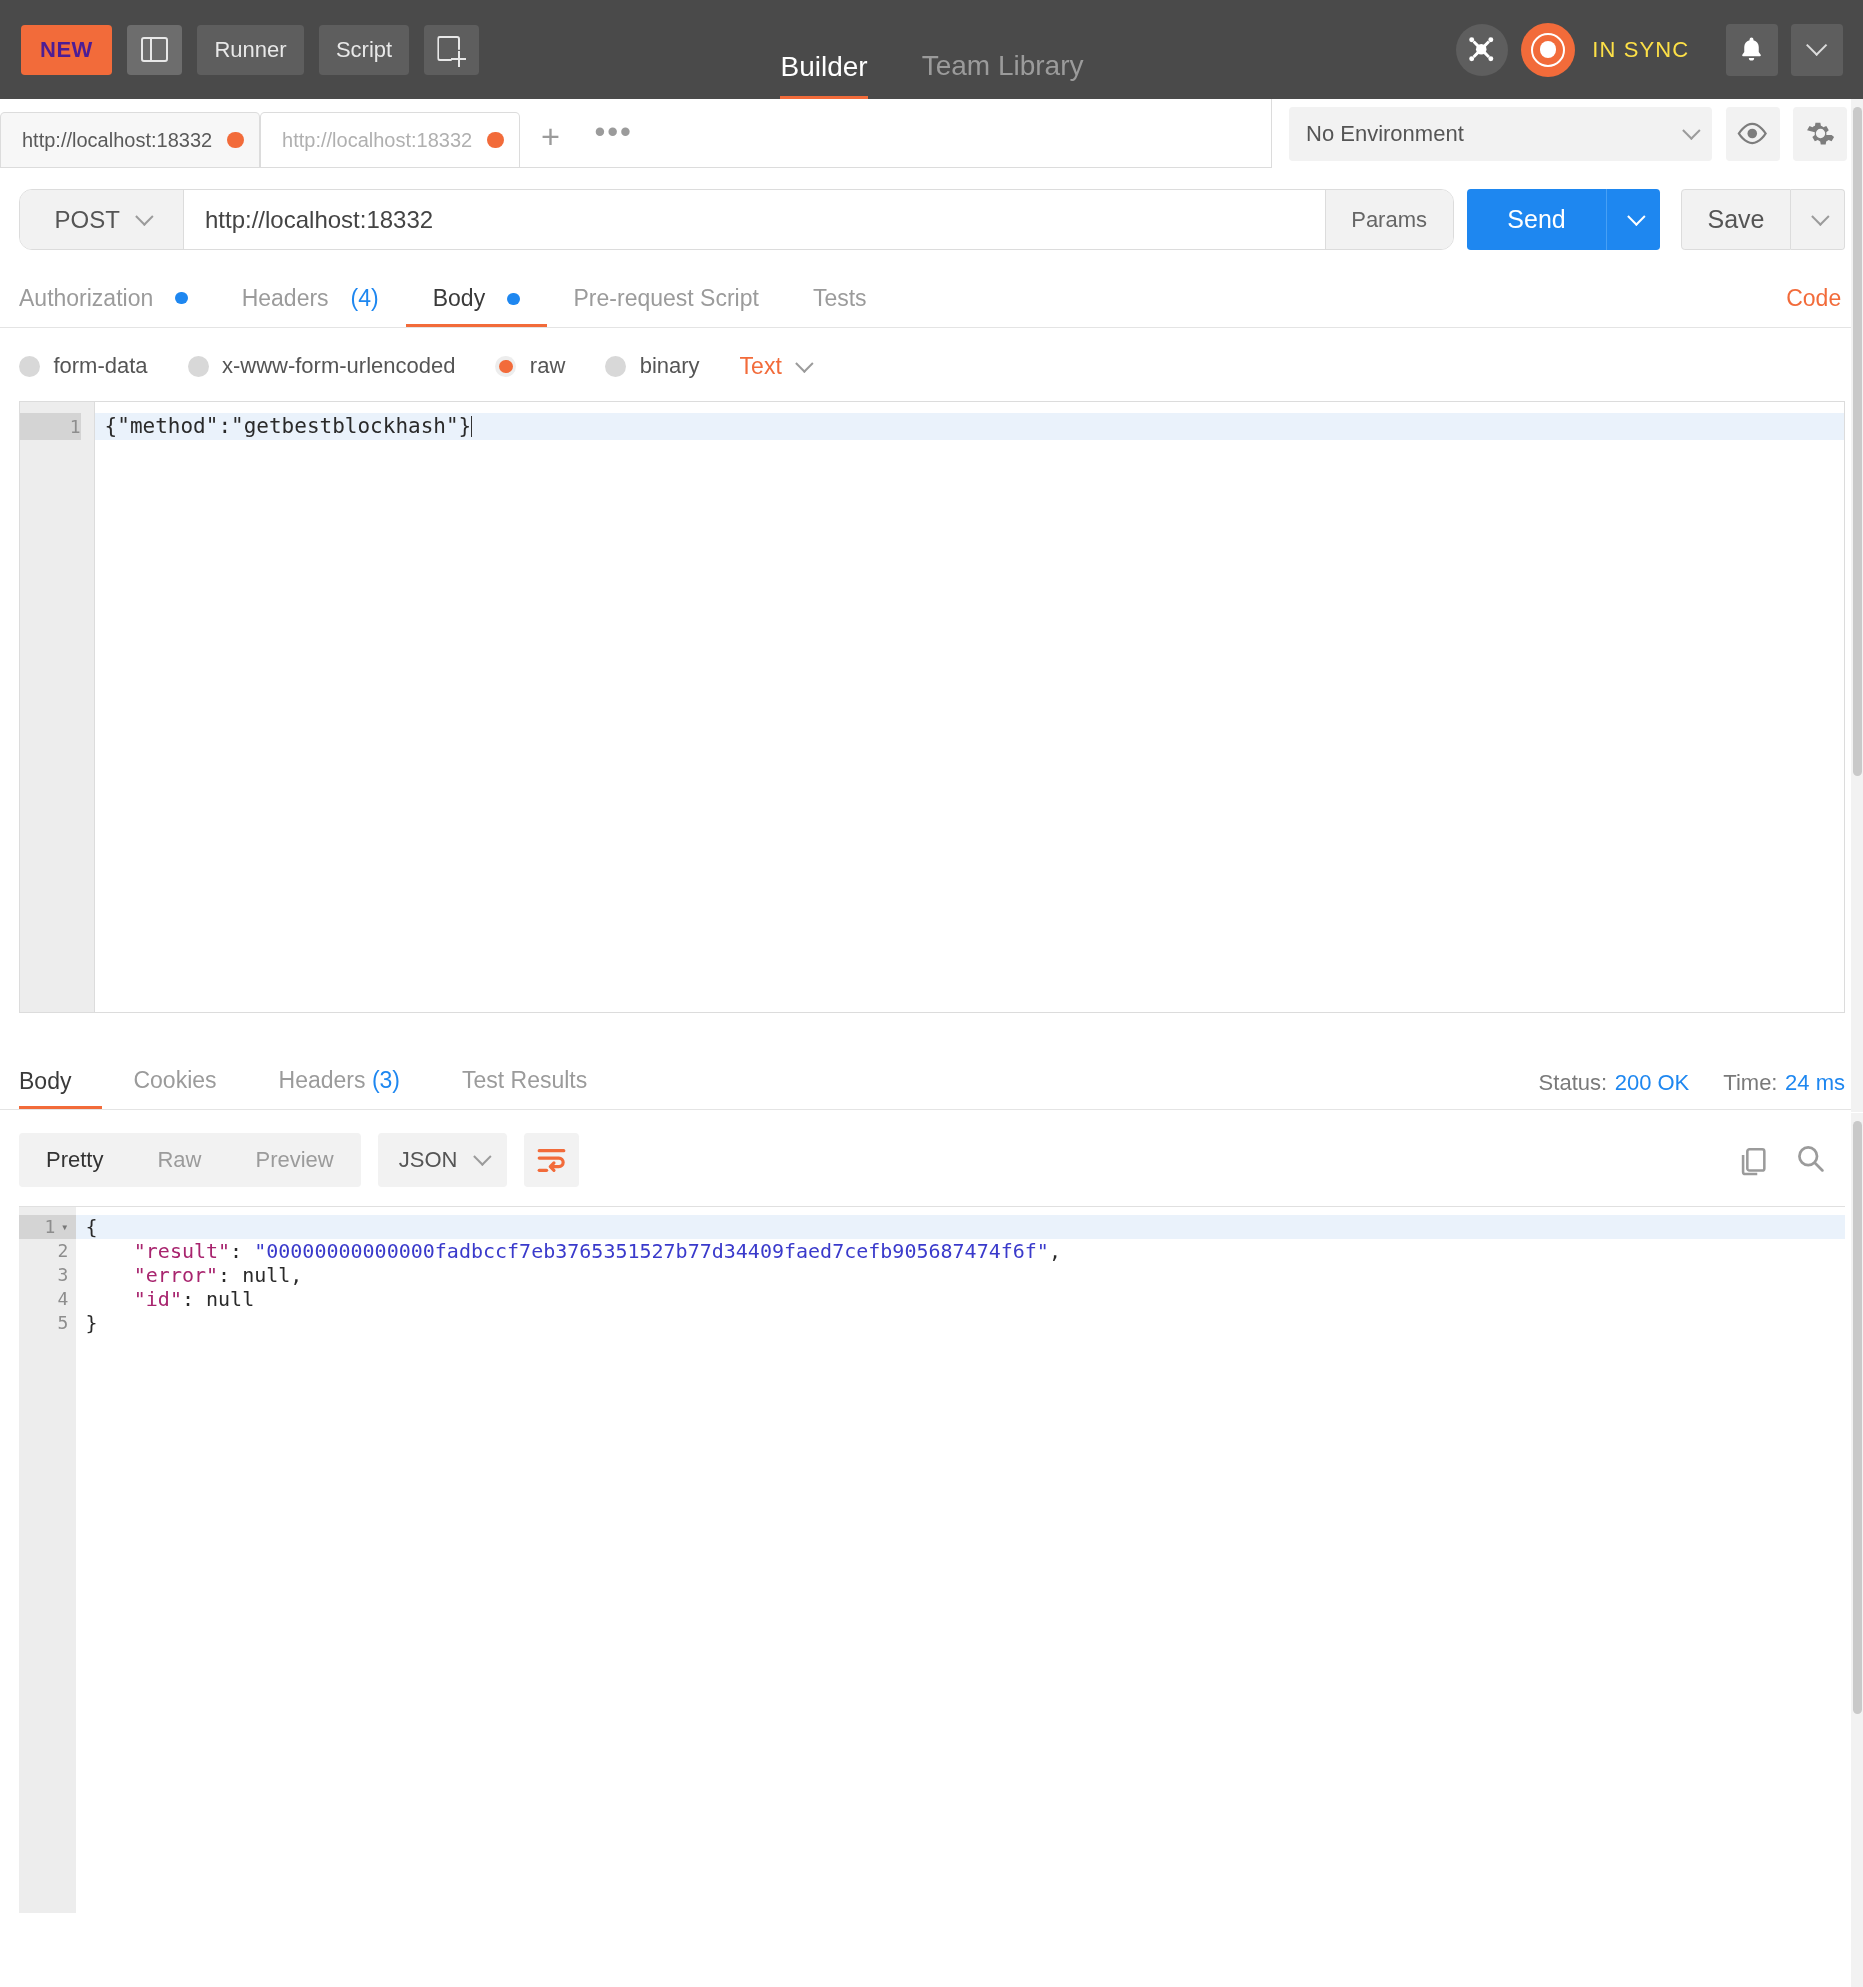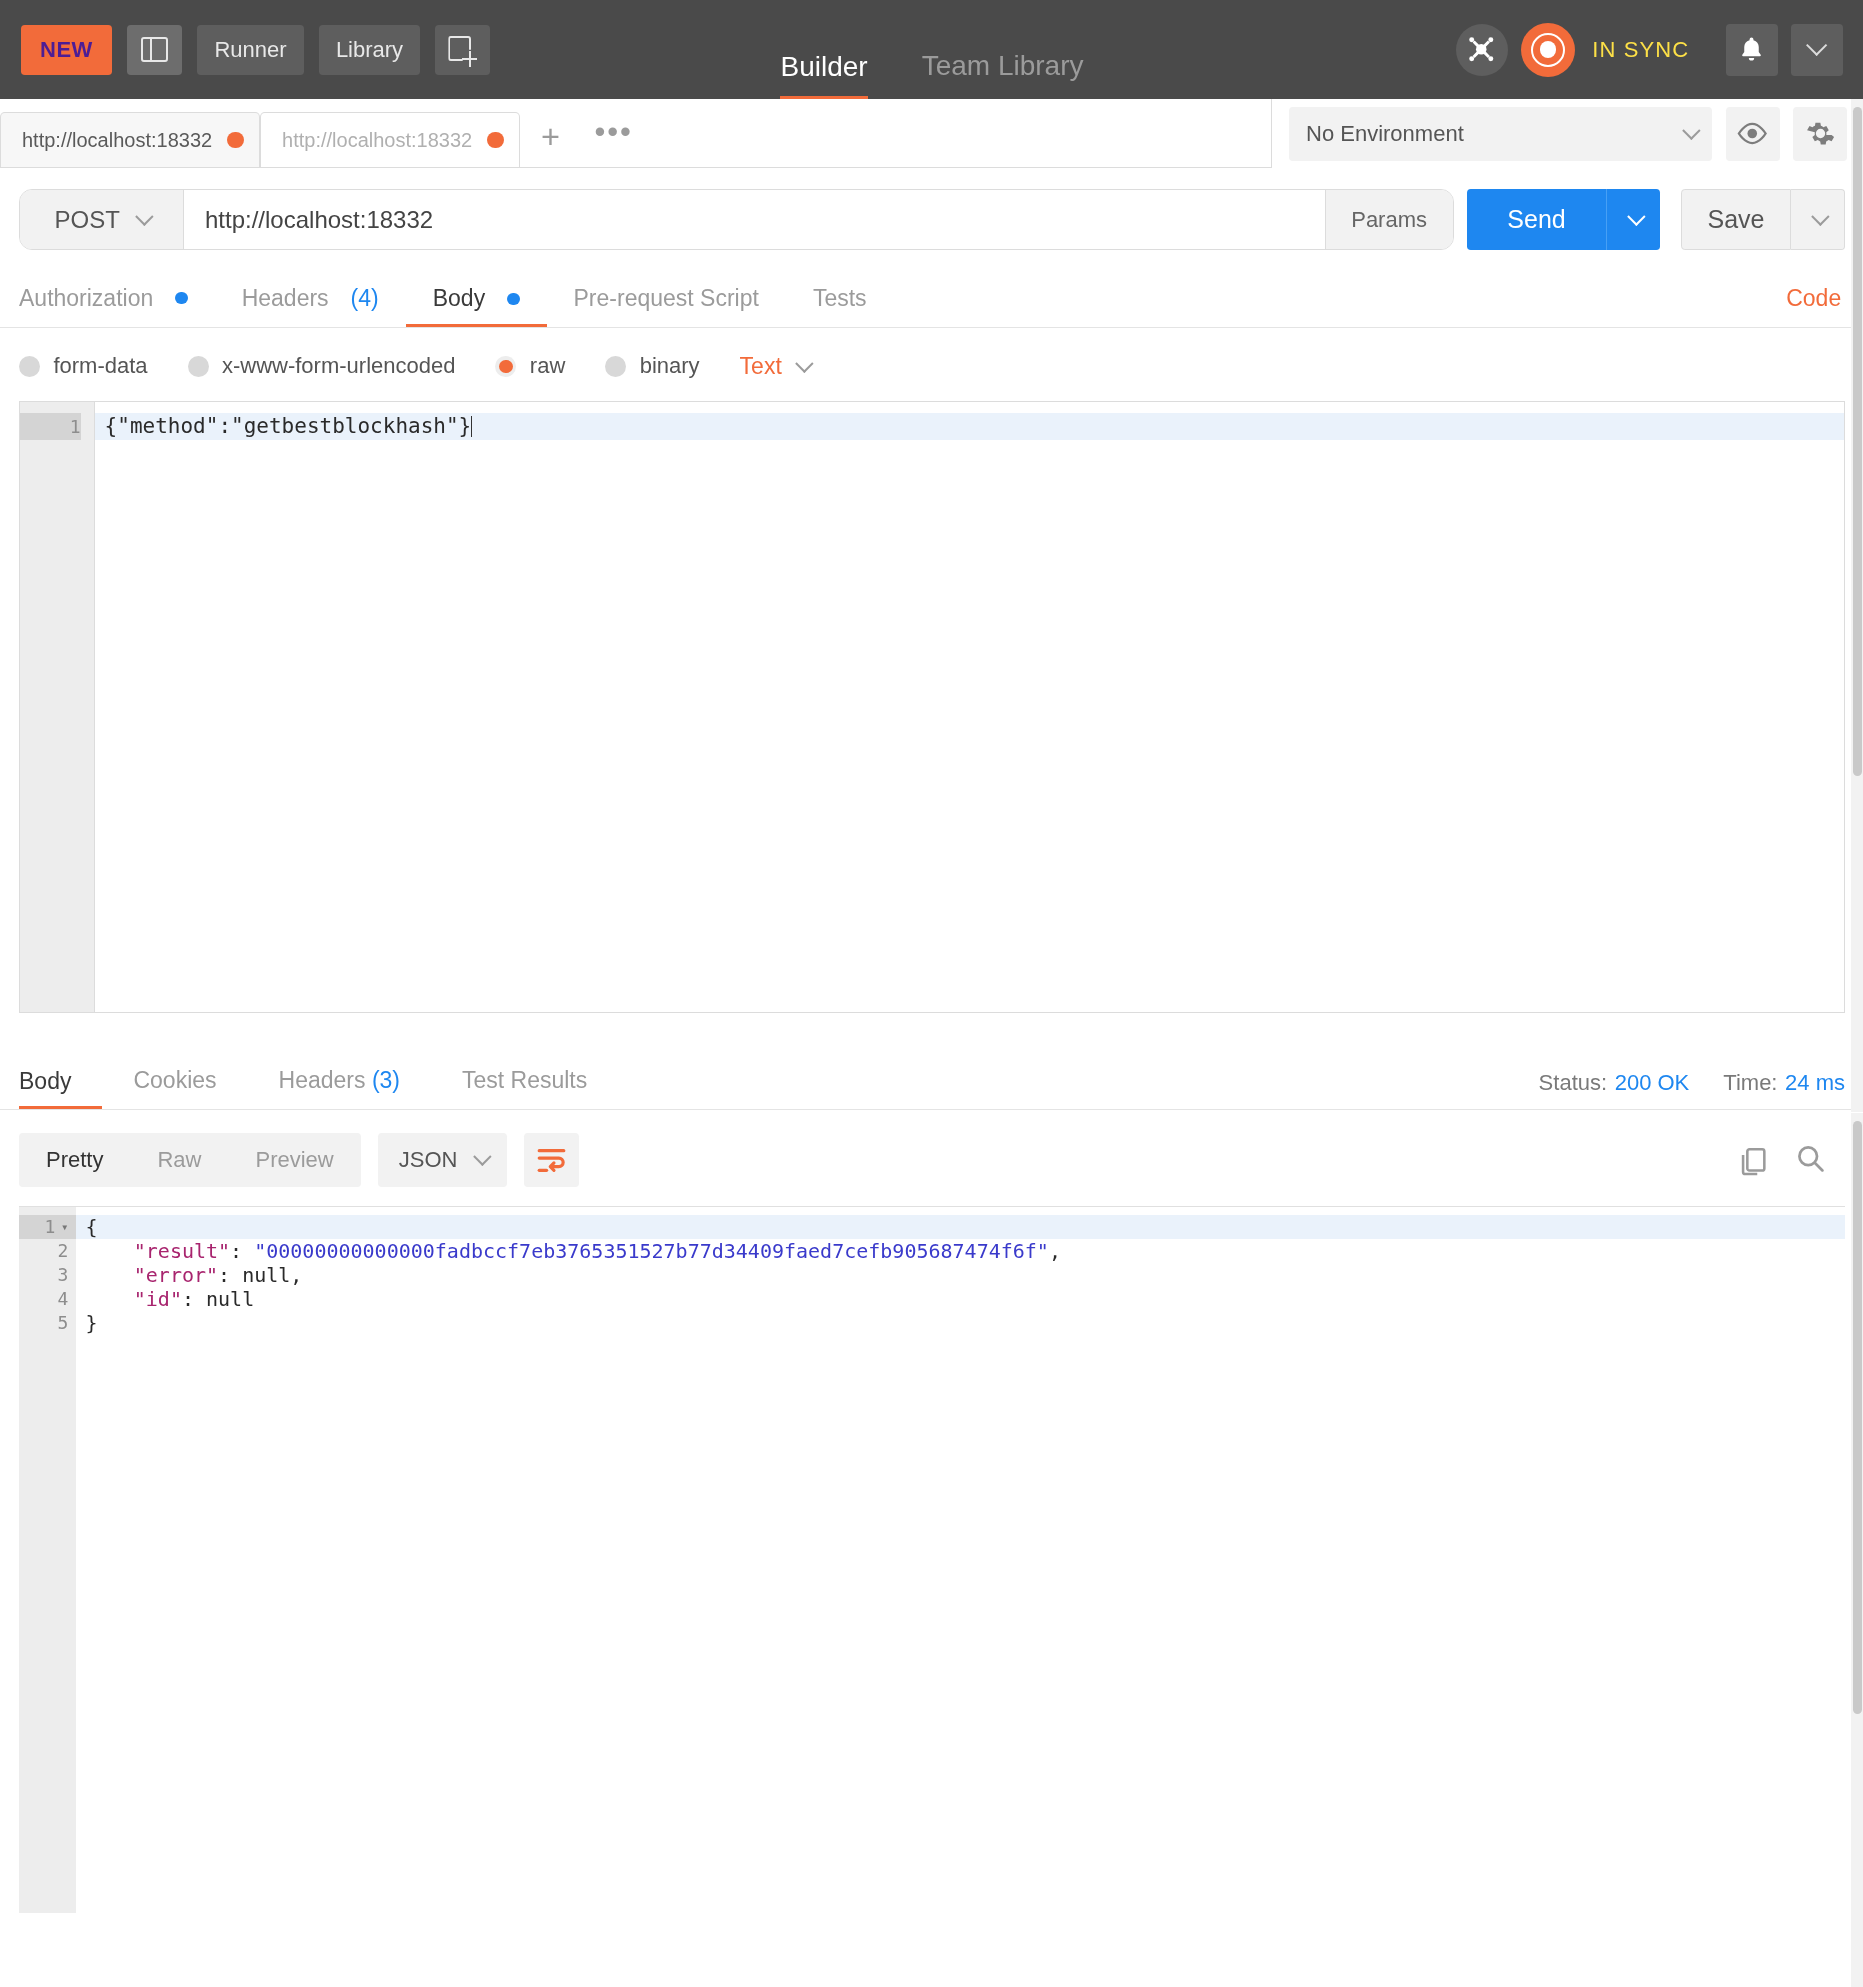--- a/index.html
+++ b/index.html
@@ -232,21 +232,21 @@
   <div class="header">
     <div class="btn-new">NEW</div>
 
     <div class="hbtn icon-only active">
       <span class="sidebar-glyph">
           <i></i>
         </span>
     </div>
 
     <div class="hbtn">Runner</div>
-    <div class="hbtn">Library</div>
+    <div class="hbtn">Script</div>
 
     <div class="hbtn icon-only">
       <span class="newtab-glyph">
         <span class="sq2"></span>
           <span class="plus-h"></span>
           <span class="plus-v"></span>
       </span>
     </div>
 
     <div class="nav-center">

